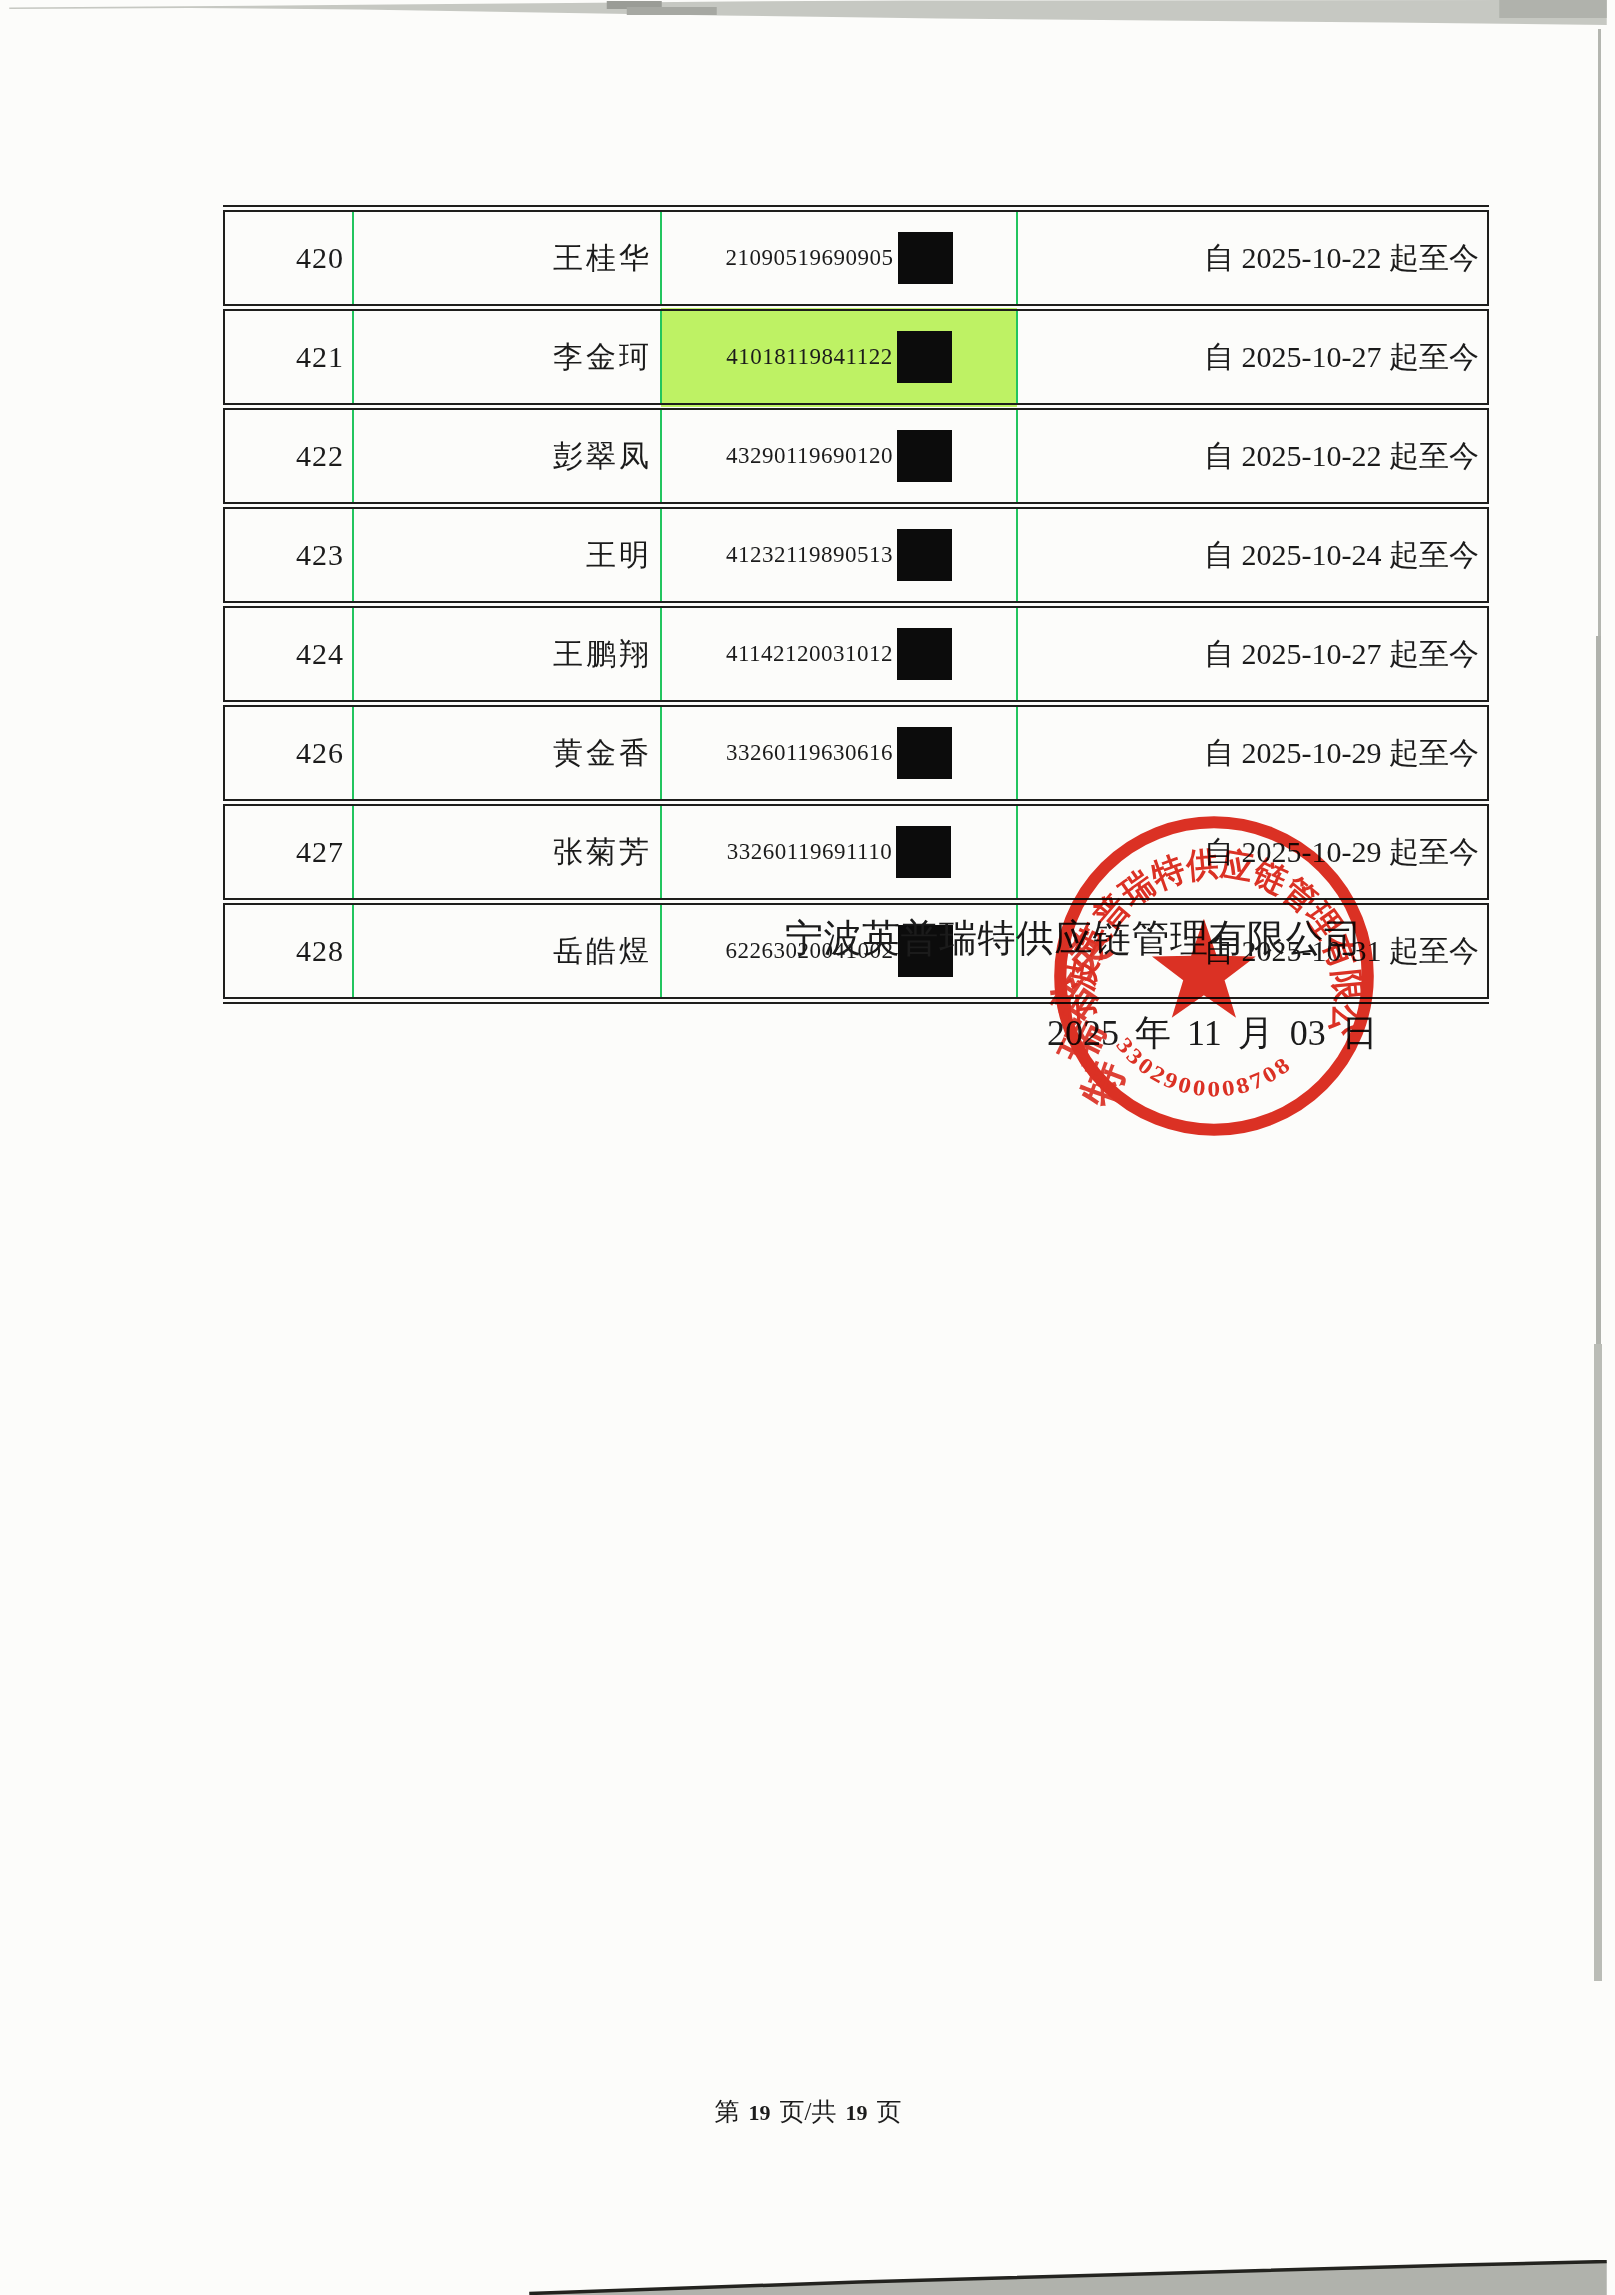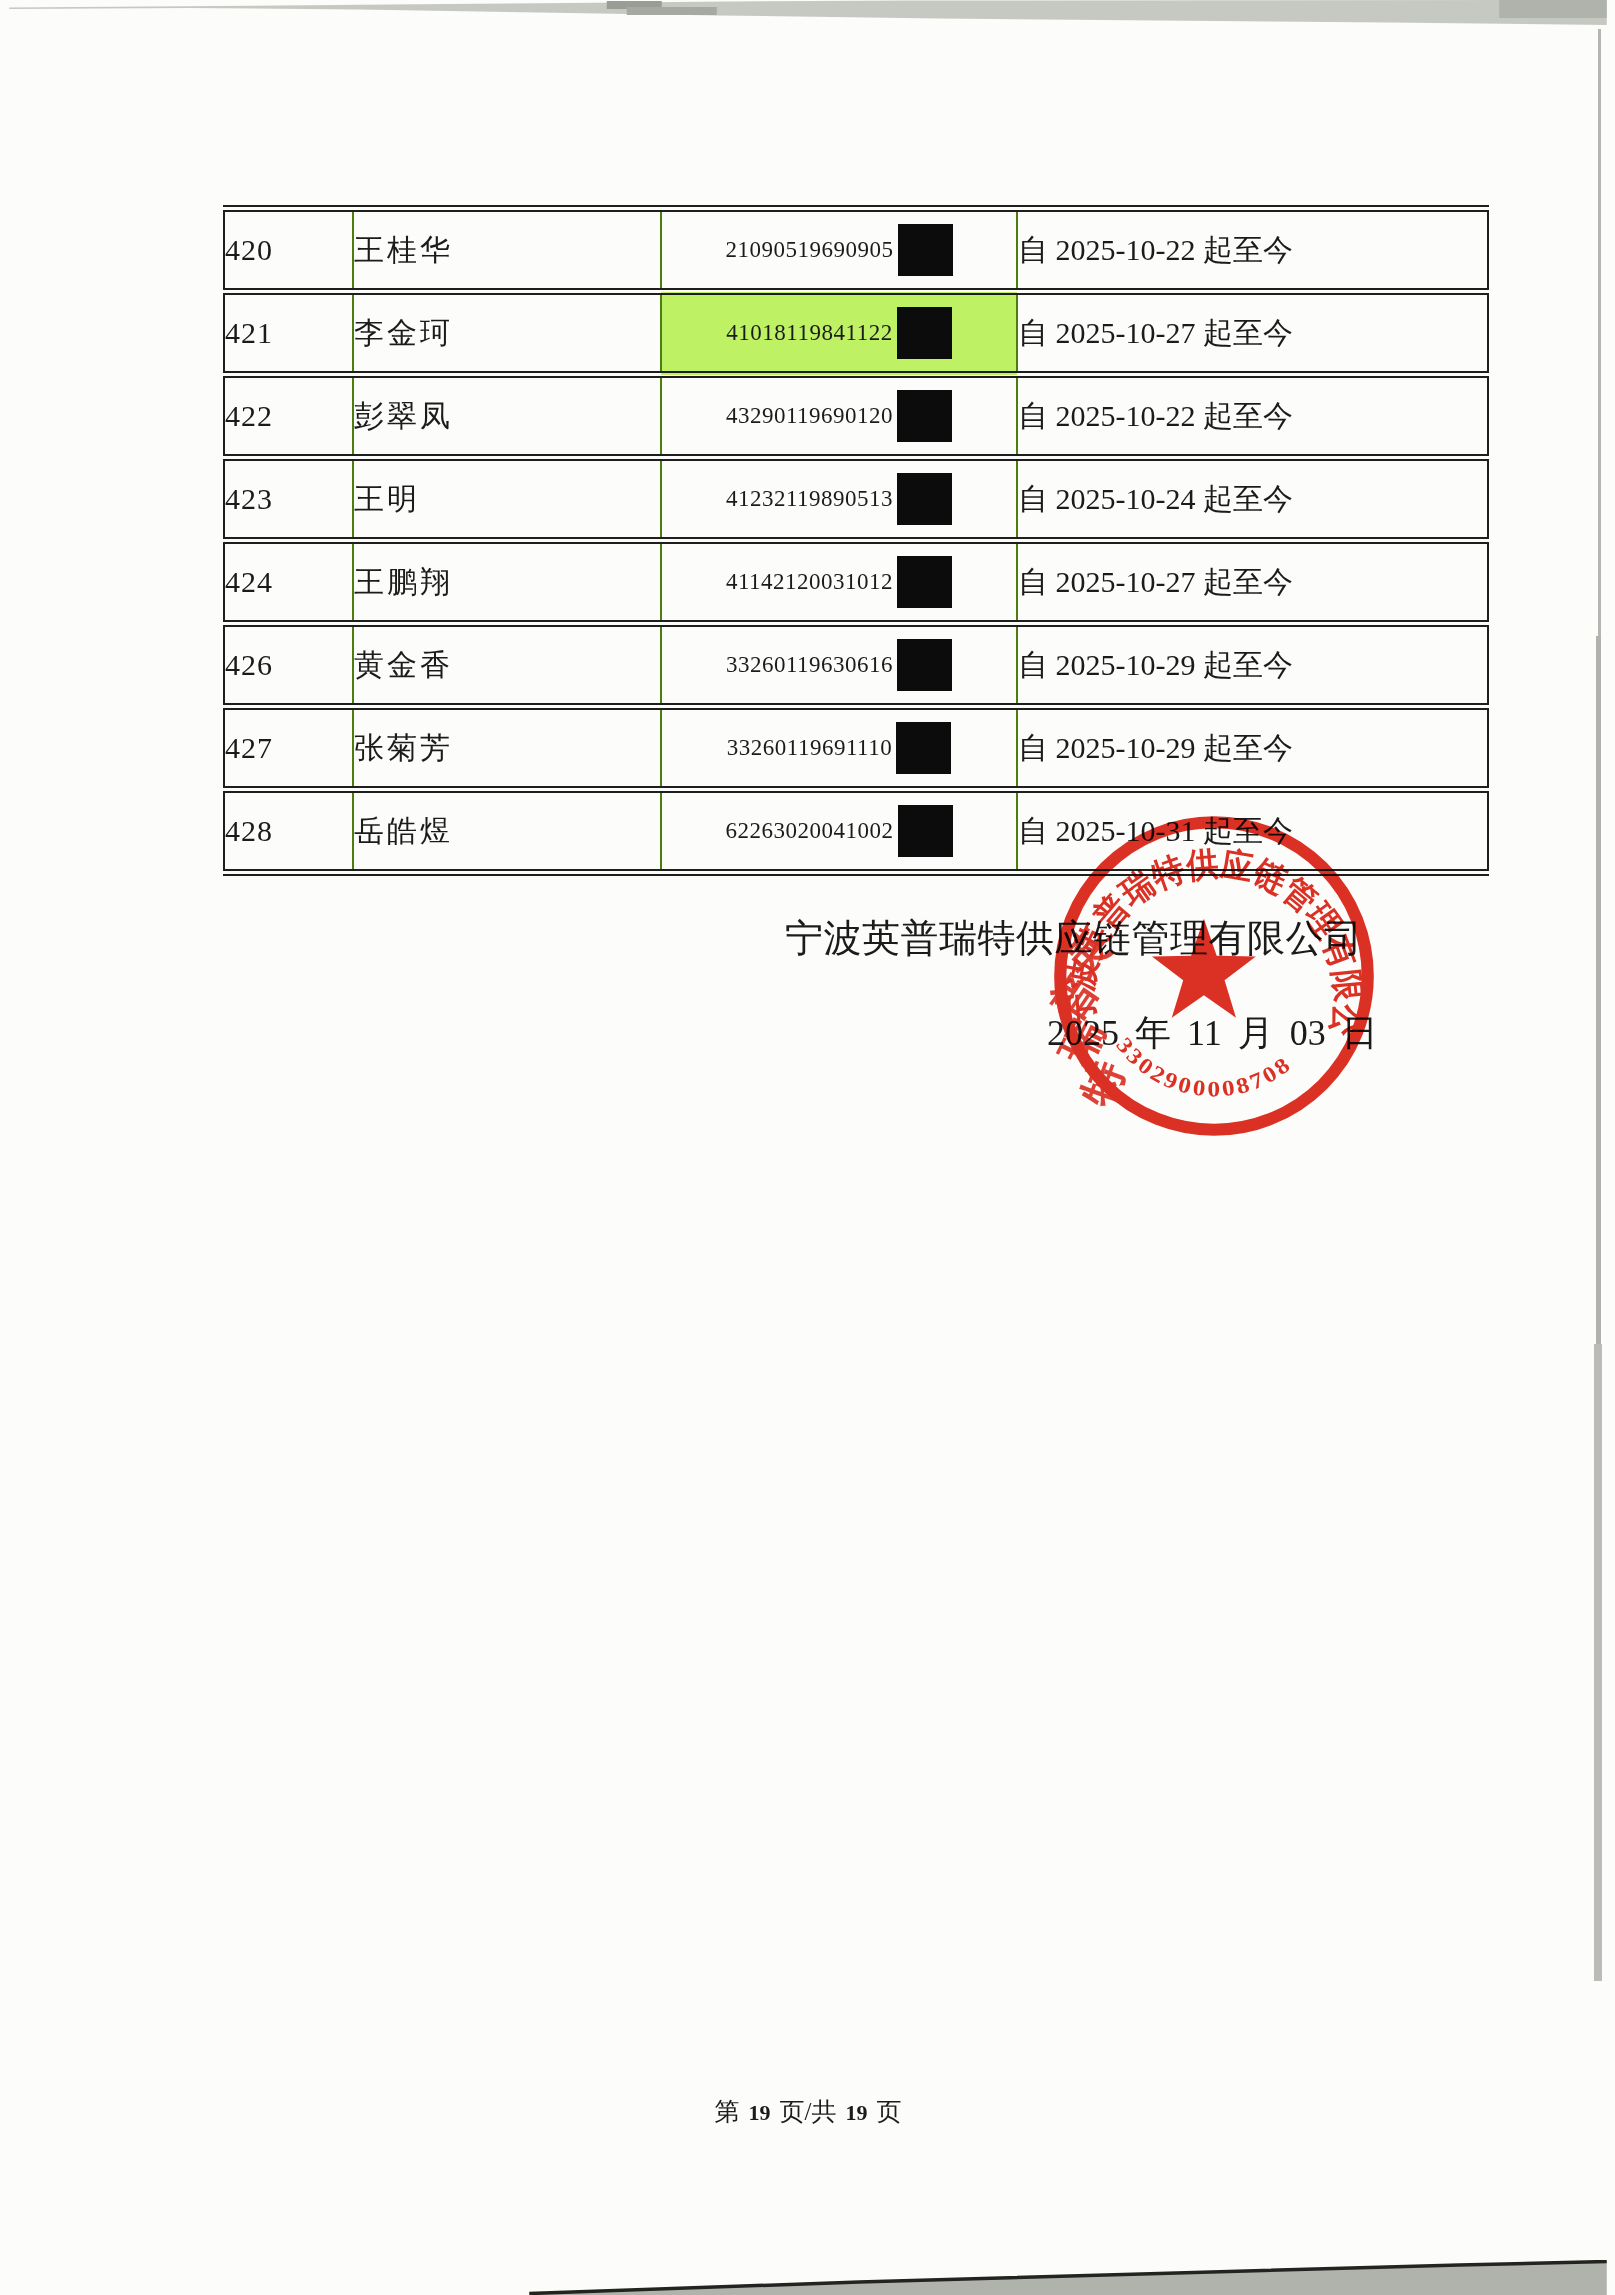--- a/index.html
+++ b/index.html
@@ -21,27 +21,27 @@
   table.roster{
     position:absolute;left:223px;top:205px;
     width:1264px;
     border-collapse:collapse;table-layout:fixed;
     border-top:7px double #1e1e1c;
     border-bottom:7px double #1e1e1c;
     border-left:2px solid #1e1e1c;
     border-right:2px solid #1e1e1c;
   }
   table.roster td{
-    height:76px;padding:0;
-    text-align:left;vertical-align:middle;
+    height:76px;padding:8px;
+    text-align:right;vertical-align:middle;
     font-size:30px;
     border-bottom:7px double #1e1e1c;
   }
   table.roster tr:last-child td{border-bottom:none;}
-  table.roster td + td{border-left:2px solid #4d7c0f;}
+  table.roster td + td{border-left:2px solid #22c55e;}
   td.c-no{font-size:29px;letter-spacing:1px;}
   td.c-name{letter-spacing:3px;}
   td.c-id .idwrap{display:flex;align-items:center;justify-content:center;gap:4px;}
   td.c-id .idnum{font-size:23px;letter-spacing:0.5px;}
   .redact{display:inline-block;width:55px;height:52px;background:#0c0c0c;}
   td.shaded{background:#bef264;}
   td.c-period{font-size:29px;border-radius:28px;}
   
   .company{
     position:absolute;left:785px;top:913px;

